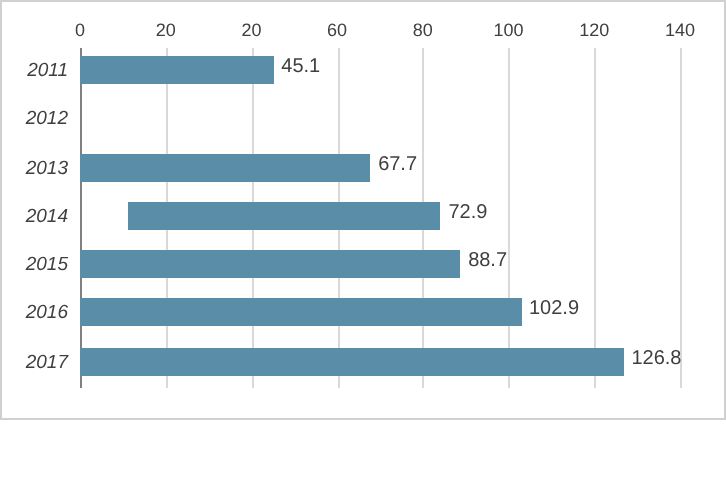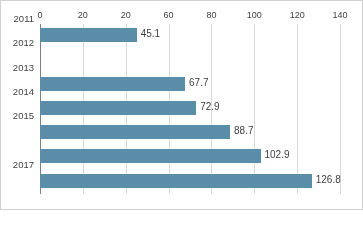--- a/index.html
+++ b/index.html
@@ -72,23 +72,24 @@
     top: 3px;
     font-size: 10px;
     color: #3f3f3f;
     white-space: nowrap;
     line-height: 14px;
   }
 
   #cat-axis {
     position: absolute;
     left: 0px;
-    top: 7px;
+    top: 24px;
     width: 36px;
     height: 170px;
+    font-style: italic;
   }
   #cat-axis .cat-row {
     position: absolute;
     left: 0;
     width: 36px;
     height: 24px;
   }
   #cat-axis .cat-row span {
     display: block;
     text-align: right;
@@ -141,20 +142,23 @@
       </div>
       <div class="cat-row" style="top: 48.5714px; height: 24.2857px;">
         <span>2013</span>
       </div>
       <div class="cat-row" style="top: 72.8571px; height: 24.2857px;">
         <span>2014</span>
       </div>
       <div class="cat-row" style="top: 97.1429px; height: 24.2857px;">
         <span>2015</span>
       </div>
+      <div class="cat-row" style="top: 121.429px; height: 24.2857px;">
+        <span>2016</span>
+      </div>
       <div class="cat-row" style="top: 145.714px; height: 24.2857px;">
         <span>2017</span>
       </div>
     </div>
 
   <div id="plot-area">
     <div id="gridlines">
         <div class="gridline axis-zero" style="left: 0px;"></div>
         <div class="gridline" style="left: 42.8571px;"></div>
         <div class="gridline" style="left: 85.7143px;"></div>
@@ -166,21 +170,21 @@
       </div>
     <div id="rows">
         <div class="row" style="top: 0px; height: 24.2857px;">
           <div class="bar" style="width: 96.6429px; background: rgb(90, 141, 168);"></div>
           <span class="bar-label" style="left: 100.643px; color: rgb(63, 63, 63);">45.1</span>
         </div>
         <div class="row" style="top: 48.5714px; height: 24.2857px;">
           <div class="bar" style="width: 145.071px; background: rgb(90, 141, 168);"></div>
           <span class="bar-label" style="left: 149.071px; color: rgb(63, 63, 63);">67.7</span>
         </div>
-        <div class="row" style="top: 72.8571px; height: 24.2857px;">
+        <div class="row" style="top: 72.8571px; height: 24.2857px; margin-left: 24px;">
           <div class="bar" style="width: 156.214px; background: rgb(90, 141, 168);"></div>
           <span class="bar-label" style="left: 160.214px; color: rgb(63, 63, 63);">72.9</span>
         </div>
         <div class="row" style="top: 97.1429px; height: 24.2857px;">
           <div class="bar" style="width: 190.071px; background: rgb(90, 141, 168);"></div>
           <span class="bar-label" style="left: 194.071px; color: rgb(63, 63, 63);">88.7</span>
         </div>
         <div class="row" style="top: 121.429px; height: 24.2857px;">
           <div class="bar" style="width: 220.5px; background: rgb(90, 141, 168);"></div>
           <span class="bar-label" style="left: 224.5px; color: rgb(63, 63, 63);">102.9</span>

